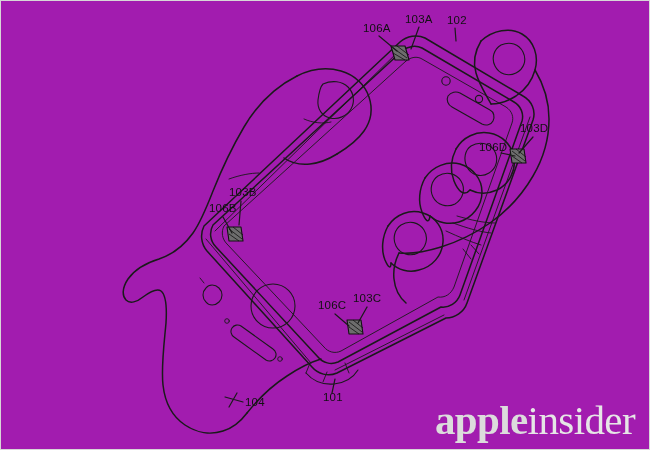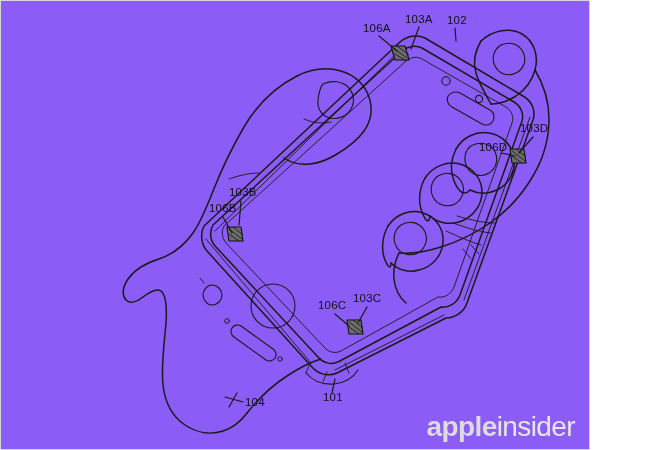--- a/index.html
+++ b/index.html
@@ -2,23 +2,23 @@
 <html><head>
 <meta charset="utf-8">
 <style>
   html, body {
     margin: 0;
     padding: 0;
     background: #ffffff;
   }
   #page {
     position: relative;
-    width: 590px;
+    width: 650px;
     height: 450px;
-    background: #8b5cf6;
+    background: #a21caf;
     border: 1px solid #d7d7d7;
     box-sizing: border-box;
     overflow: hidden;
     font-family: "Liberation Sans", sans-serif;
   }
   #figure-svg {
     position: absolute;
     left: 0;
     top: 0;
     width: 650px;
@@ -53,22 +53,22 @@
   .ref-label {
     font-family: "Liberation Sans", sans-serif;
     font-size: 11.5px;
     fill: #111111;
     letter-spacing: 0.2px;
   }
   #watermark {
     position: absolute;
     right: 14px;
     bottom: 8px;
-    font-family: Liberation Sans, sans-serif;
-    font-size: 28px;
+    font-family: Liberation Serif, serif;
+    font-size: 41px;
     letter-spacing: -0.6px;
     line-height: 1;
     user-select: none;
     white-space: nowrap;
     margin-top: 43px;
   }
   .wm-a { color: #dcdcdc; font-weight: 700; }
   .wm-b { color: #e6e6e6; font-weight: 400; }
 </style>
 </head>

